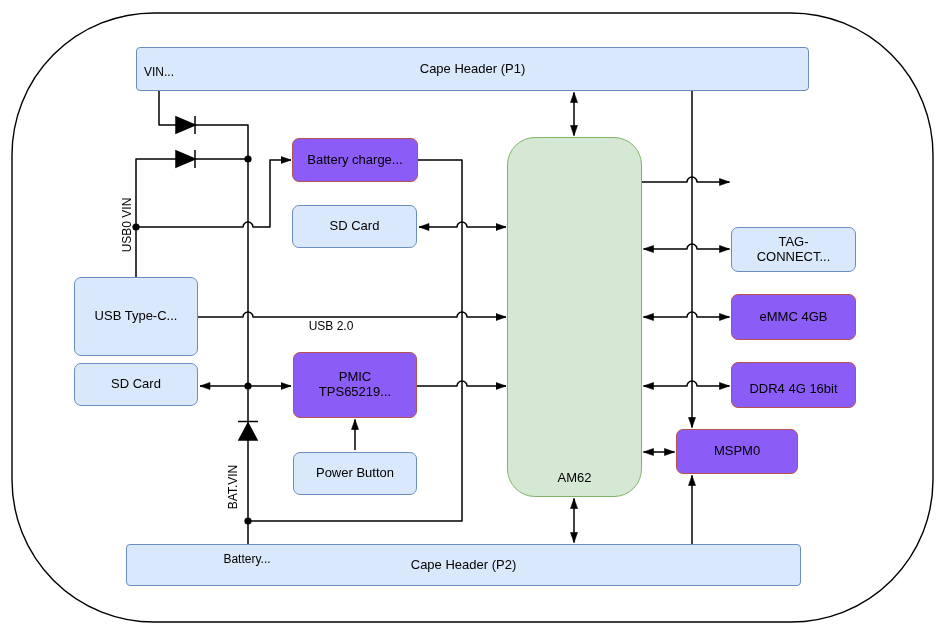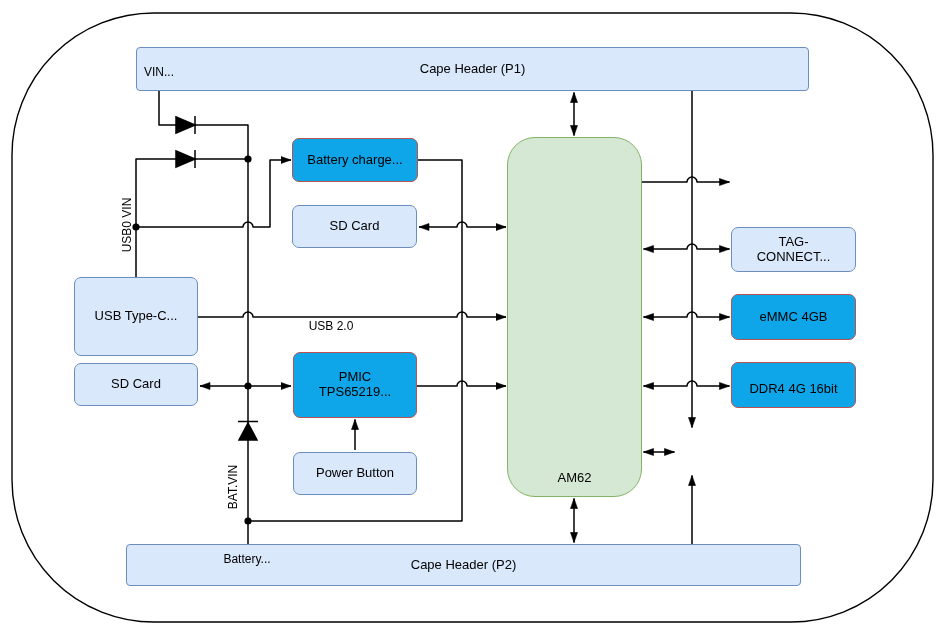--- a/index.html
+++ b/index.html
@@ -7,21 +7,21 @@
     position:relative;width:950px;height:640px;background:#ffffff;overflow:hidden;
     font-family:"Liberation Sans", sans-serif;color:#000;
   }
   .wires{position:absolute;left:0;top:0;width:950px;height:640px;pointer-events:none;}
   .node{
     position:absolute;display:flex;align-items:center;justify-content:center;
     text-align:center;font-size:13px;line-height:1.15;border:1.3px solid;border-radius:7px;
     box-sizing:border-box;padding:10px;
   }
   .blue{background:#dae8fc;border-color:#6c8ebf;}
-  .red{background:#0ea5e9;border-color:#b85450;}
+  .red{background:#8b5cf6;border-color:#b85450;}
   .green{background:#d5e8d4;border-color:#82b366;border-radius:28px;}
   .edge-label{
     position:absolute;font-size:12px;white-space:nowrap;transform:translate(-50%,-50%);
   }
   .edge-label.vert{transform:translate(-50%,-50%) rotate(-90deg);}
 </style>
 </head>
 <body>
 
 <div class="stage">
@@ -64,20 +64,23 @@
   </div>
 
   <div class="node red" style="left:731px;top:294px;width:125px;height:46px;">
     <span>eMMC 4GB</span>
   </div>
 
   <div class="node red" style="left:731px;top:362px;width:125px;height:46px;align-items:flex-end;">
     <span>DDR4 4G 16bit</span>
   </div>
 
+  <div class="node red" style="left:676px;top:429px;width:122px;height:45px;">
+    <span>MSPM0</span>
+  </div>
 
   <div class="node blue" style="left:126px;top:544px;width:675px;height:42px;border-radius:4px;">
     <span>Cape Header (P2)</span>
   </div>
 
   <svg class="wires" viewBox="0 0 950 640" xmlns="http://www.w3.org/2000/svg">
     <defs>
       <marker id="ae" markerWidth="12" markerHeight="10" refX="10.5" refY="4" orient="auto" markerUnits="userSpaceOnUse">
         <path d="M0.5,0.5 L10.5,4 L0.5,7.5 Z" fill="#000" stroke="#000" stroke-width="0.6" stroke-linejoin="round"></path>
       </marker>

